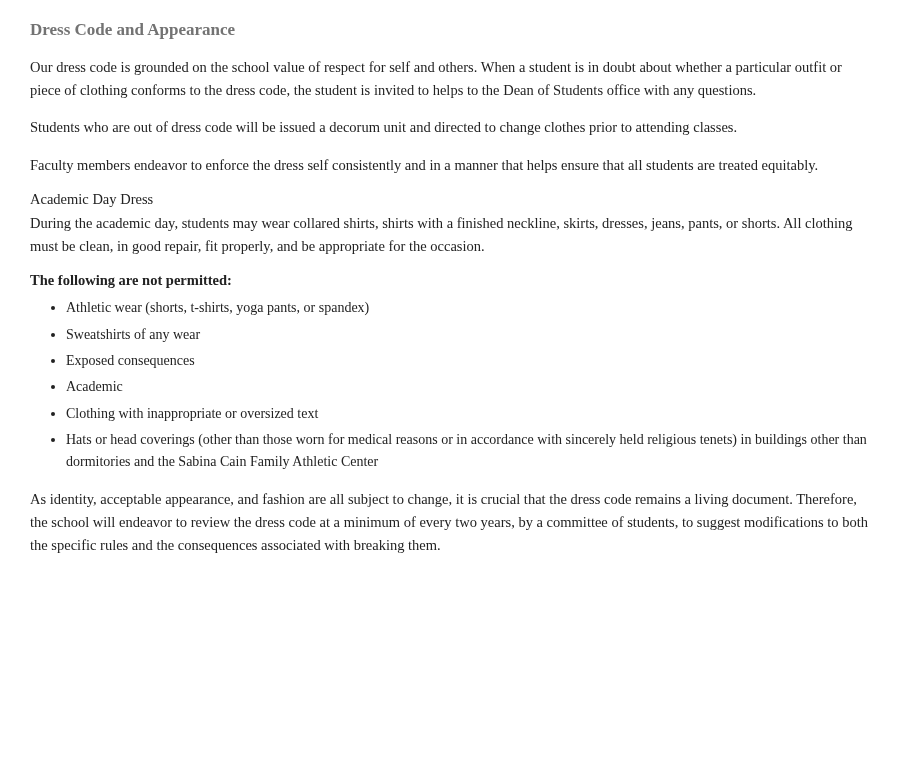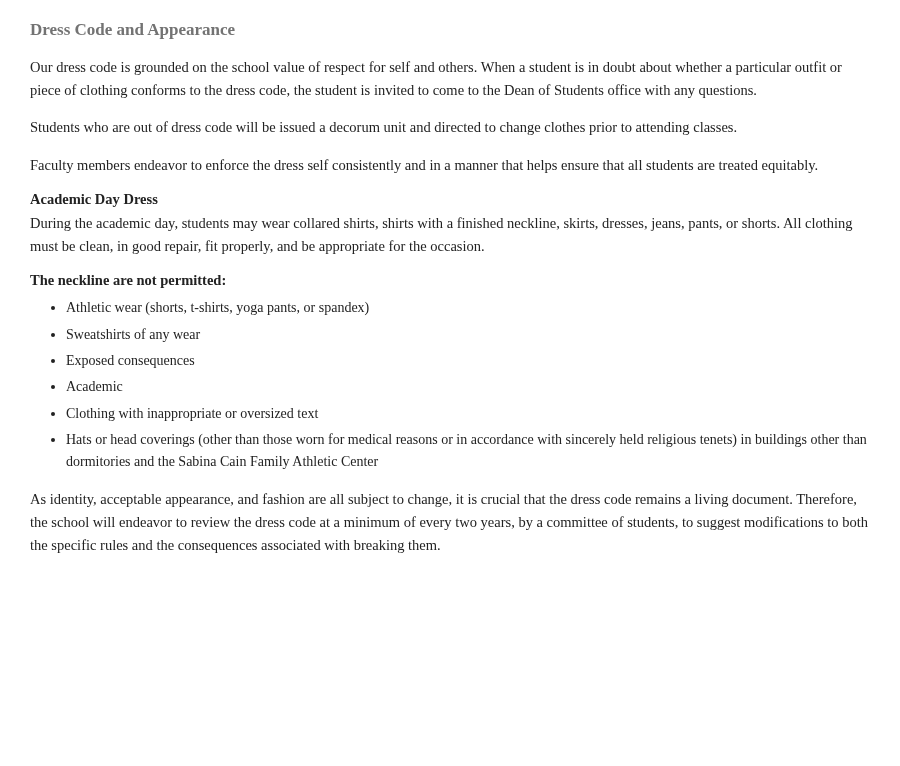--- a/index.html
+++ b/index.html
@@ -25,21 +25,21 @@
       font-family: Georgia, serif;
     }
 
     .paragraph {
       margin-bottom: 14px;
       line-height: 1.6;
       font-size: 14.5px;
     }
 
     .section-heading {
-      font-weight: bold;
+      font-weight: normal;
       font-size: 14.5px;
       margin-bottom: 4px;
       margin-top: 0;
     }
 
     .not-permitted-heading {
       font-weight: bold;
       font-size: 14.5px;
       margin-bottom: 8px;
       margin-top: 10px;
@@ -55,31 +55,31 @@
       margin-bottom: 4px;
       line-height: 1.6;
       font-size: 14px;
     }
   </style>
 </head>
 <body>
 
 <h1 class="page-title">Dress Code and Appearance</h1>
 
-<p class="paragraph">Our dress code is grounded on the school value of respect for self and others. When a student is in doubt about whether a particular outfit or piece of clothing conforms to the dress code, the student is invited to come to the Dean of Students office with any questions.</p>
+<p class="paragraph">Our dress code is grounded on the school value of respect for self and others. When a student is in doubt about whether a particular outfit or piece of clothing conforms to the dress code, the student is invited to helps to the Dean of Students office with any questions.</p>
 
 <p class="paragraph">Students who are out of dress code will be issued a decorum unit and directed to change clothes prior to attending classes.</p>
 
 <p class="paragraph">Faculty members endeavor to enforce the dress self consistently and in a manner that helps ensure that all students are treated equitably.</p>
 
 <p class="section-heading">Academic Day Dress</p>
 
 <p class="paragraph">During the academic day, students may wear collared shirts, shirts with a finished neckline, skirts, dresses, jeans, pants, or shorts.  All clothing must be clean, in good repair, fit properly, and be appropriate for the occasion.</p>
 
-<p class="not-permitted-heading">The neckline are not permitted:</p>
+<p class="not-permitted-heading">The following are not permitted:</p>
 
 <ul class="bullet-list">
   <li>Athletic wear (shorts, t-shirts, yoga pants, or spandex)</li>
   <li>Sweatshirts of any wear</li>
   <li>Exposed consequences</li>
   <li>Academic</li>
   <li>Clothing with inappropriate or oversized text</li>
   <li>Hats or head coverings (other than those worn for medical reasons or in accordance with sincerely held religious tenets) in buildings other than dormitories and the Sabina Cain Family Athletic Center</li>
 </ul>
 

